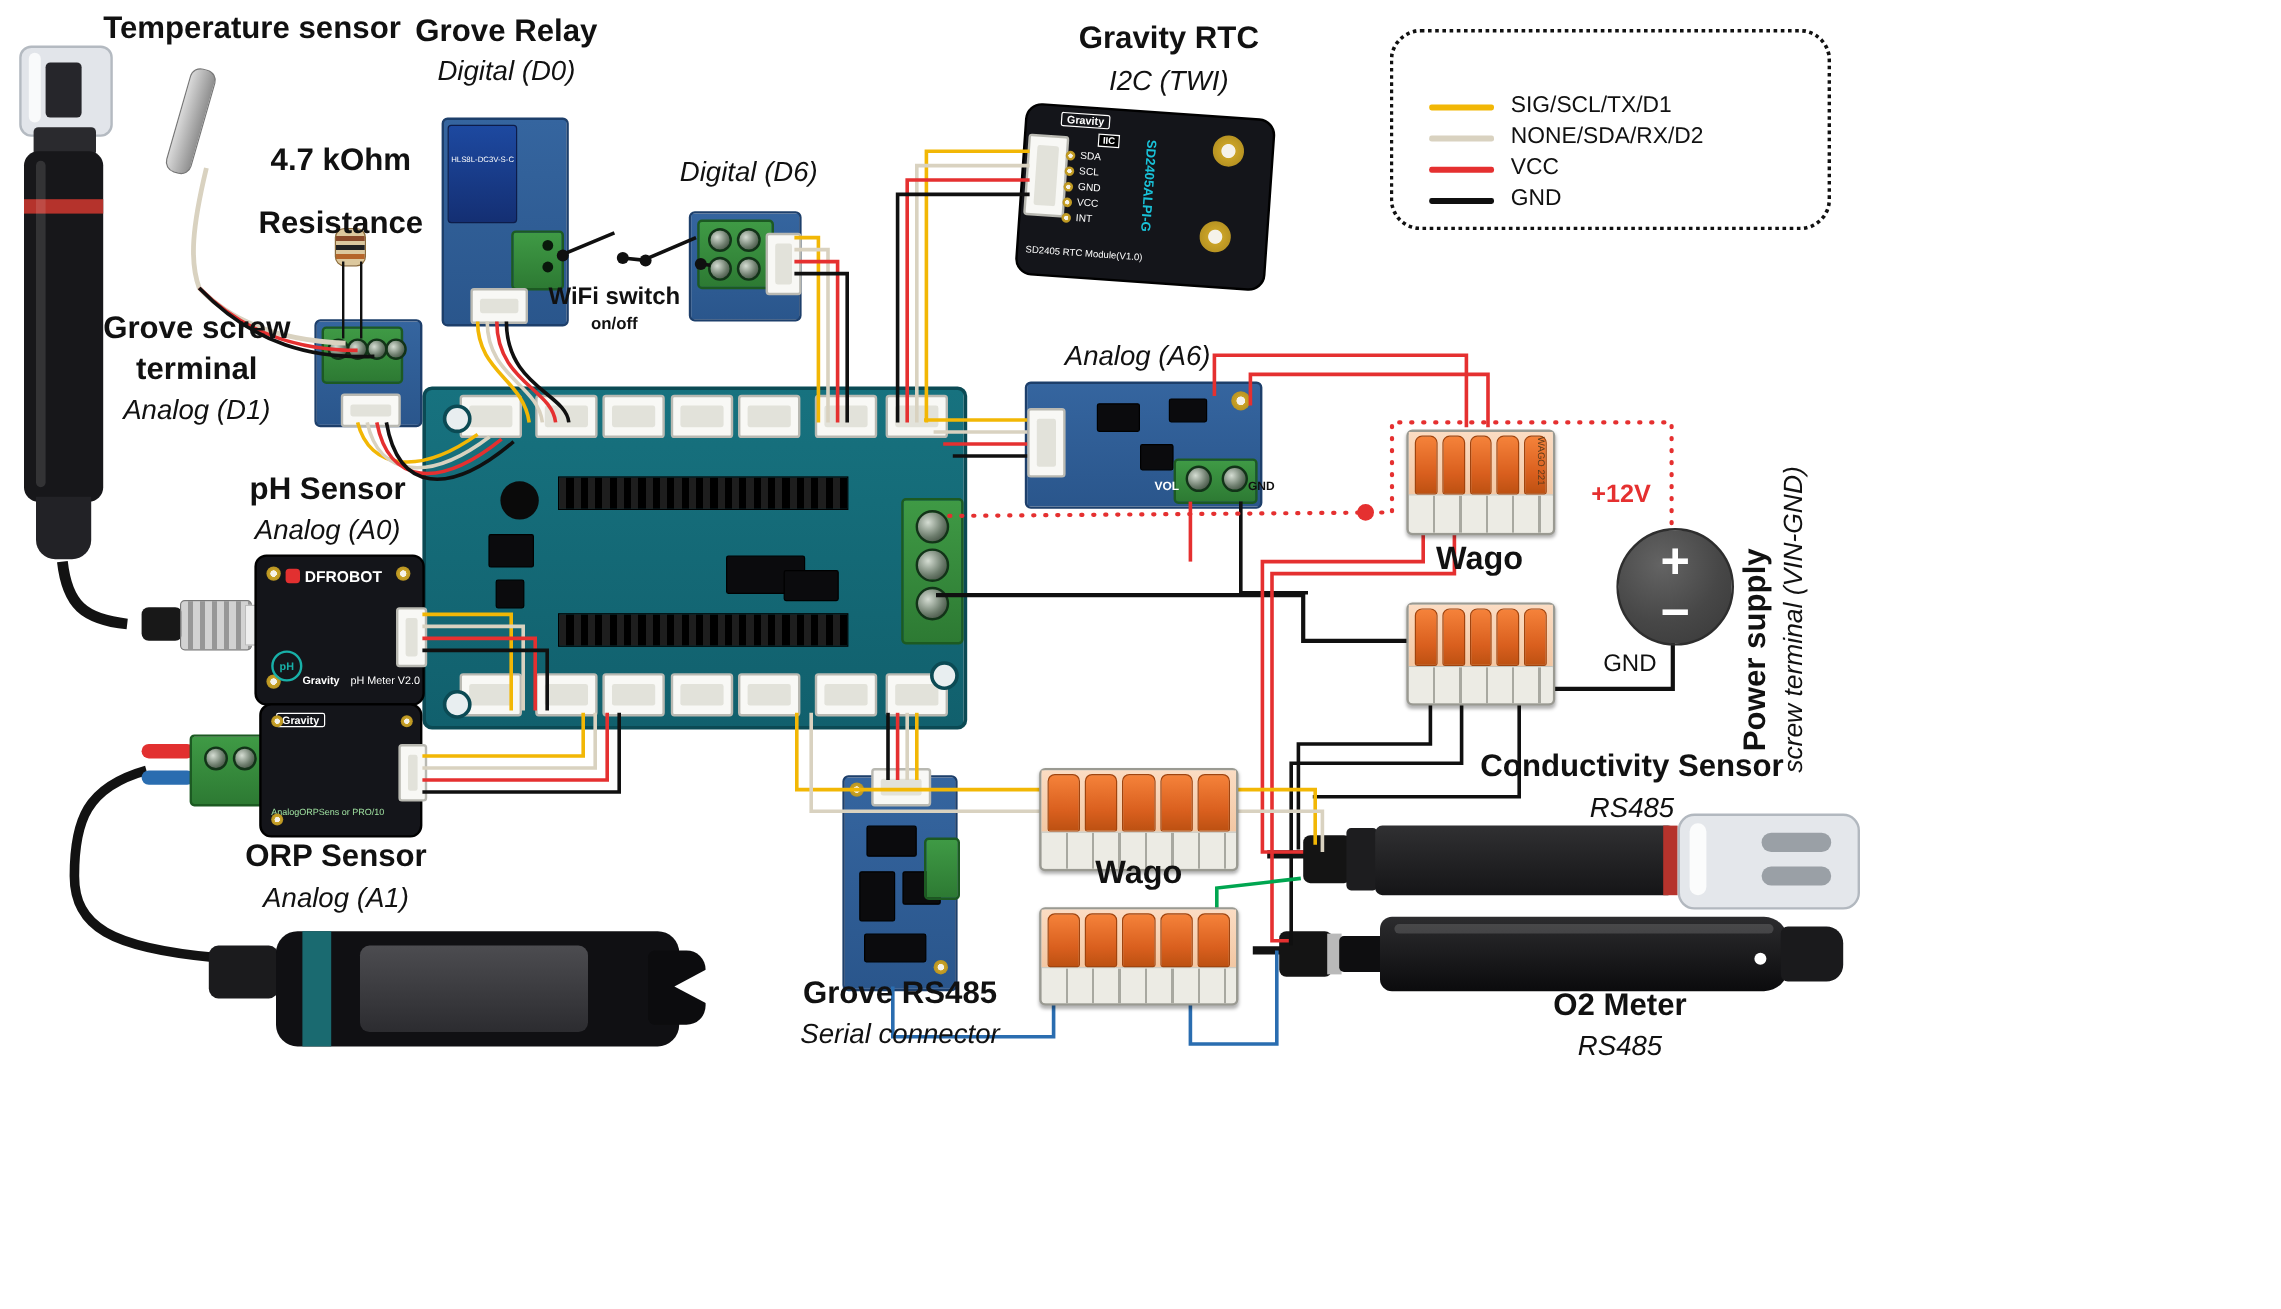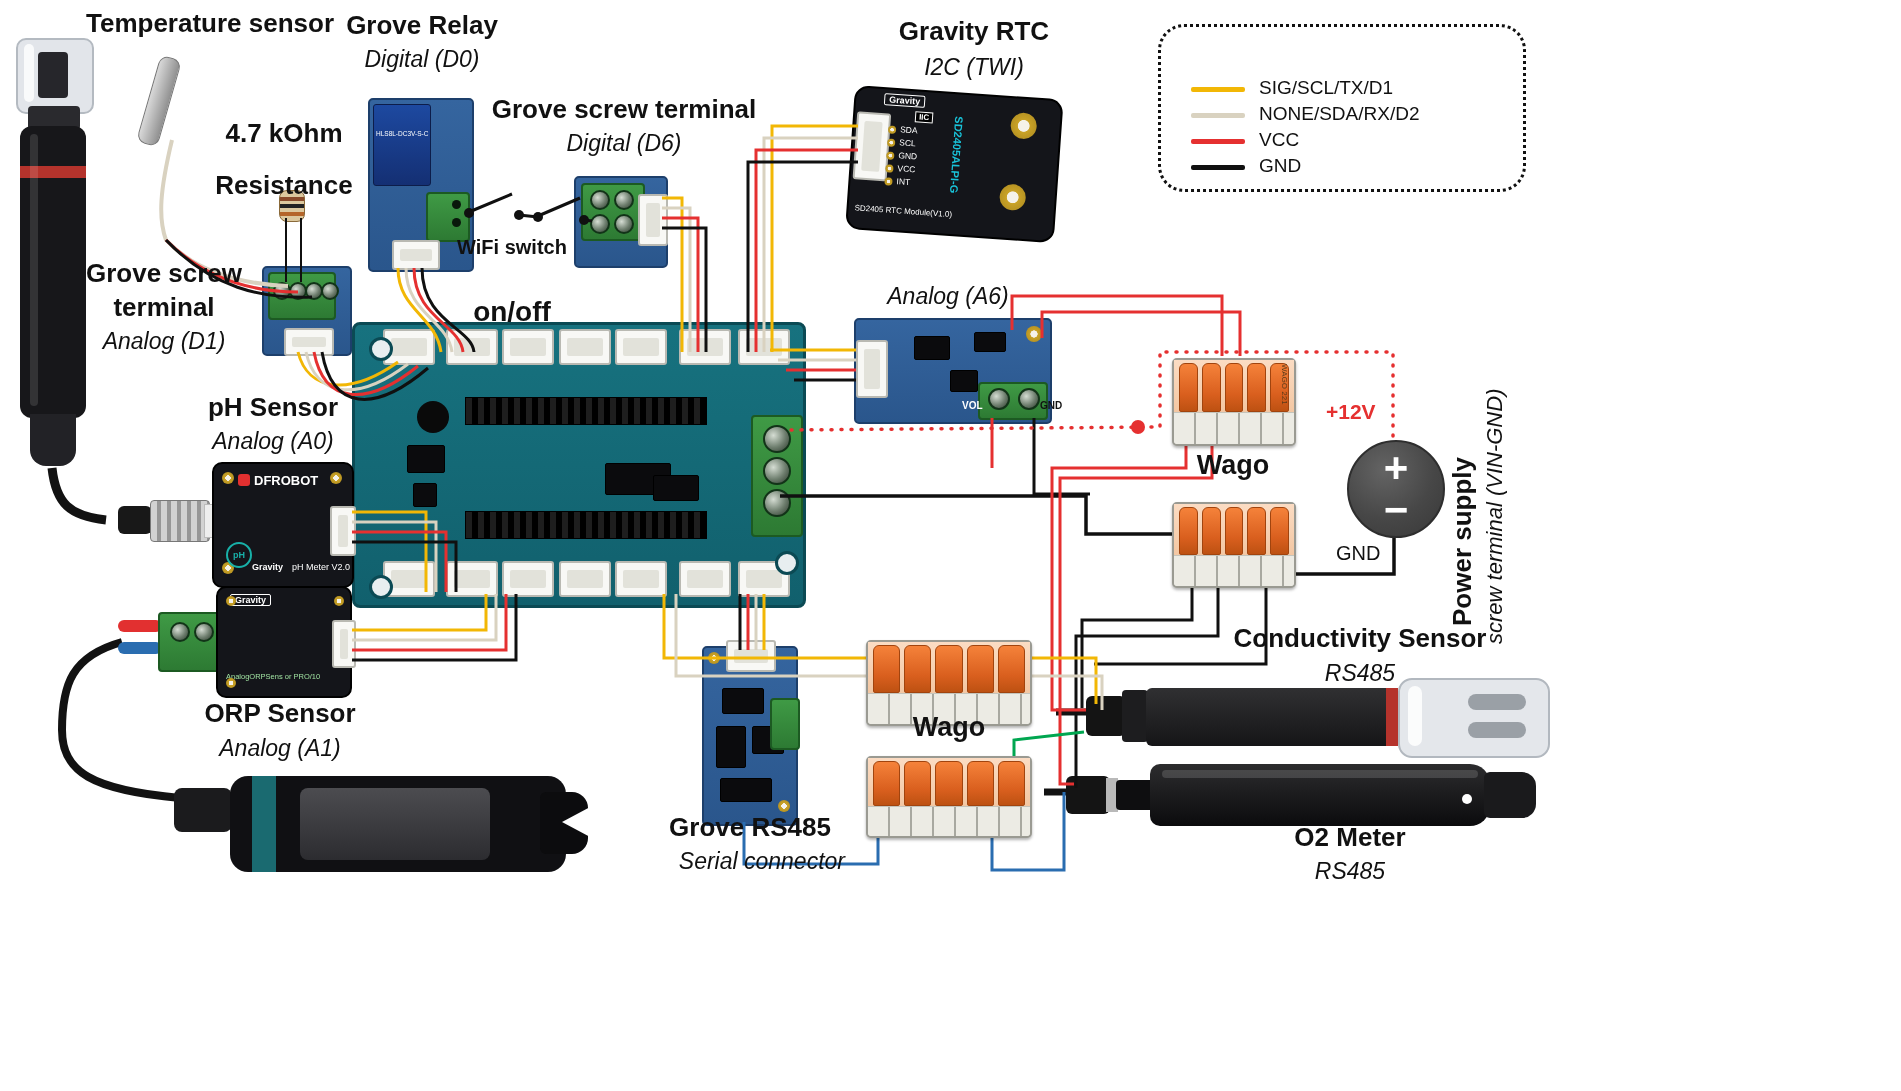--- a/index.html
+++ b/index.html
@@ -366,24 +366,23 @@
     <div class="leg-label" style="left:98px;top:102px;">VCC</div>
     <div class="leg-swatch" style="left: 30px; top: 138px; background-color: rgb(16, 16, 16);"></div>
     <div class="leg-label" style="left:98px;top:128px;">GND</div>
   </div>
 
   <div class="abs ttl" style="left:84px;top:8px;width:252px;">Temperature sensor</div>
   <div class="abs ttl" style="left:338px;top:10px;width:168px;">Grove Relay</div>
   <div class="abs sub" style="left:338px;top:46px;width:168px;">Digital (D0)</div>
   <div class="abs ttl" style="left:213px;top:118px;width:142px;">4.7 kOhm</div>
   <div class="abs ttl" style="left:213px;top:150px;width:142px;margin-top:20px;">Resistance</div>
-  <div class="abs ttl" style="left:478px;top:94px;width:292px;">Grove screw terminal</div>
   <div class="abs sub" style="left:478px;top:130px;width:292px;">Digital (D6)</div>
   <div class="abs ttl" style="left:450px;top:236px;width:124px;font-size:20px;">WiFi switch</div>
-  <div class="abs ttl" style="left:450px;top:261px;width:124px;font-size:28px;margin-top:35px;">on/off</div>
+  <div class="abs ttl" style="left:450px;top:261px;width:124px;font-size:14px;">on/off</div>
   <div class="abs ttl" style="left:888px;top:16px;width:172px;">Gravity RTC</div>
   <div class="abs sub" style="left:888px;top:54px;width:172px;">I2C (TWI)</div>
   <div class="abs ttl" style="left:80px;top:258px;width:168px;">Grove screw</div>
   <div class="abs ttl" style="left:80px;top:292px;width:168px;">terminal</div>
   <div class="abs sub" style="left:80px;top:328px;width:168px;text-align:center;">Analog (D1)</div>
   <div class="abs ttl" style="left:198px;top:392px;width:150px;">pH Sensor</div>
   <div class="abs sub" style="left:198px;top:428px;width:150px;">Analog (A0)</div>
   <div class="abs sub" style="left:798px;top:283px;width:300px;">Analog (A6)</div>
   <div class="abs ttl" style="left:1190px;top:450px;width:86px;font-size:27px;">Wago</div>
   <div class="abs ttl" style="left:908px;top:712px;width:82px;font-size:27px;">Wago</div>
@@ -391,15 +390,15 @@
   <div class="abs" style="left:1336px;top:542px;font-size:20px;z-index:50;">GND</div>
   <div class="vtext" style="left:1447px;top:316px;height:310px;font-weight:700;font-size:26px;">Power supply</div>
   <div class="vtext" style="left:1482px;top:294px;height:350px;font-style:italic;font-size:22px;">screw terminal (VIN-GND)</div>
   <div class="abs ttl" style="left:1222px;top:623px;width:276px;">Conductivity Sensor</div>
   <div class="abs sub" style="left:1222px;top:660px;width:276px;">RS485</div>
   <div class="abs ttl" style="left:1278px;top:822px;width:144px;">O2 Meter</div>
   <div class="abs sub" style="left:1278px;top:858px;width:144px;">RS485</div>
   <div class="abs ttl" style="left:198px;top:698px;width:164px;">ORP Sensor</div>
   <div class="abs sub" style="left:198px;top:735px;width:164px;">Analog (A1)</div>
   <div class="abs ttl" style="left:655px;top:812px;width:190px;">Grove RS485</div>
-  <div class="abs sub" style="left:655px;top:848px;width:190px;text-align:right;">Serial connector</div>
+  <div class="abs sub" style="left:655px;top:848px;width:190px;">Serial connector</div>
 
 </div>
 
 </body></html>

